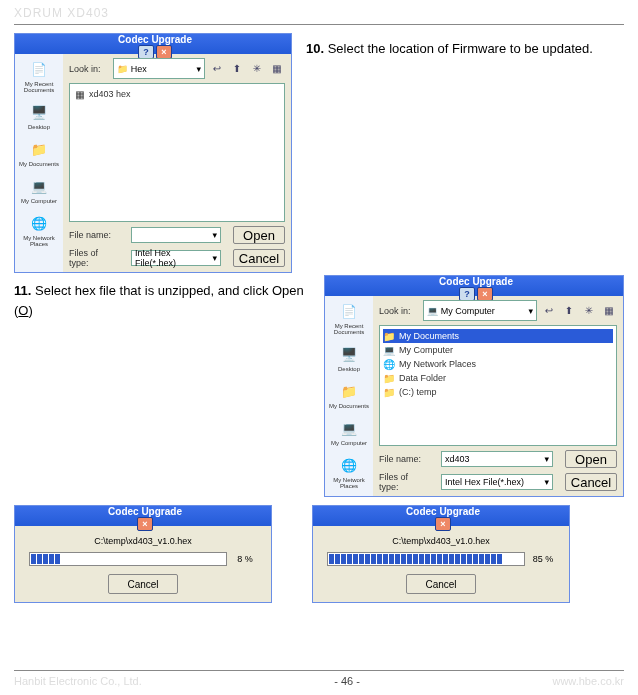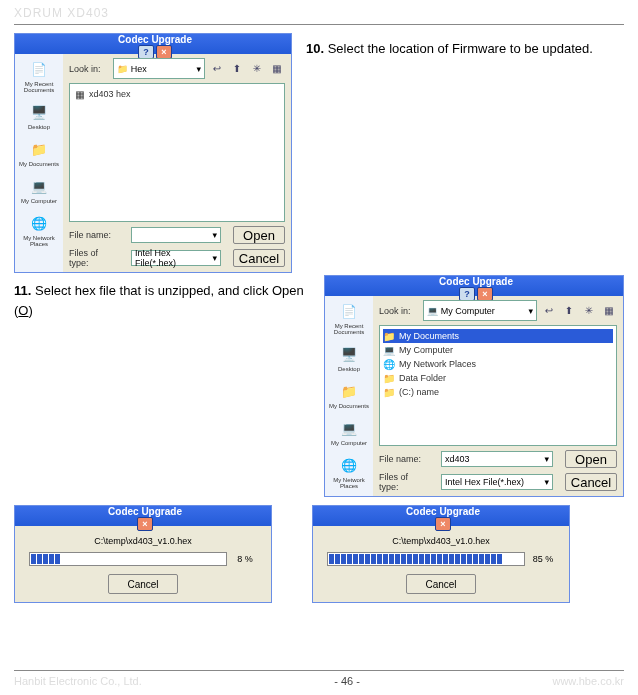--- a/index.html
+++ b/index.html
@@ -208,21 +208,21 @@
               <div class="fitem">
                   <span class="fico">🌐</span>
                   <span>My Network Places</span>
                 </div>
               <div class="fitem">
                   <span class="fico">📁</span>
                   <span>Data Folder</span>
                 </div>
               <div class="fitem">
                   <span class="fico">📁</span>
-                  <span>(C:) name</span>
+                  <span>(C:) temp</span>
                 </div>
             </div>
             <div class="row-bottom">
               <div class="fld-lbl">File name:</div>
               <div class="fld-inp">
                   <span>xd403</span>
                   <span>▾</span>
                 </div>
               <div class="btn-win">Open</div>
             </div>

